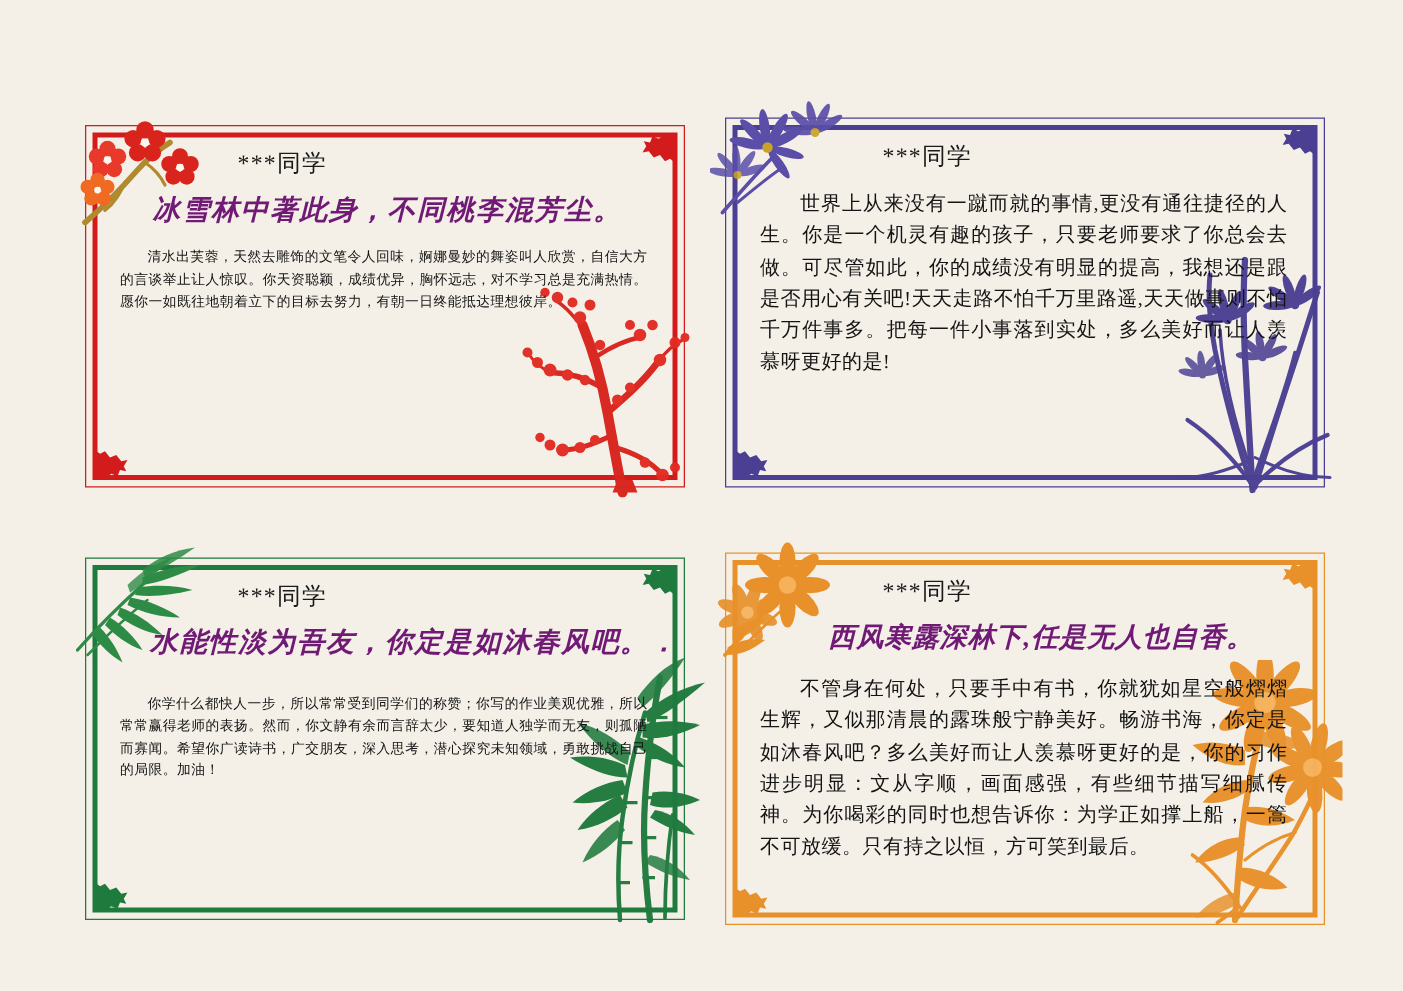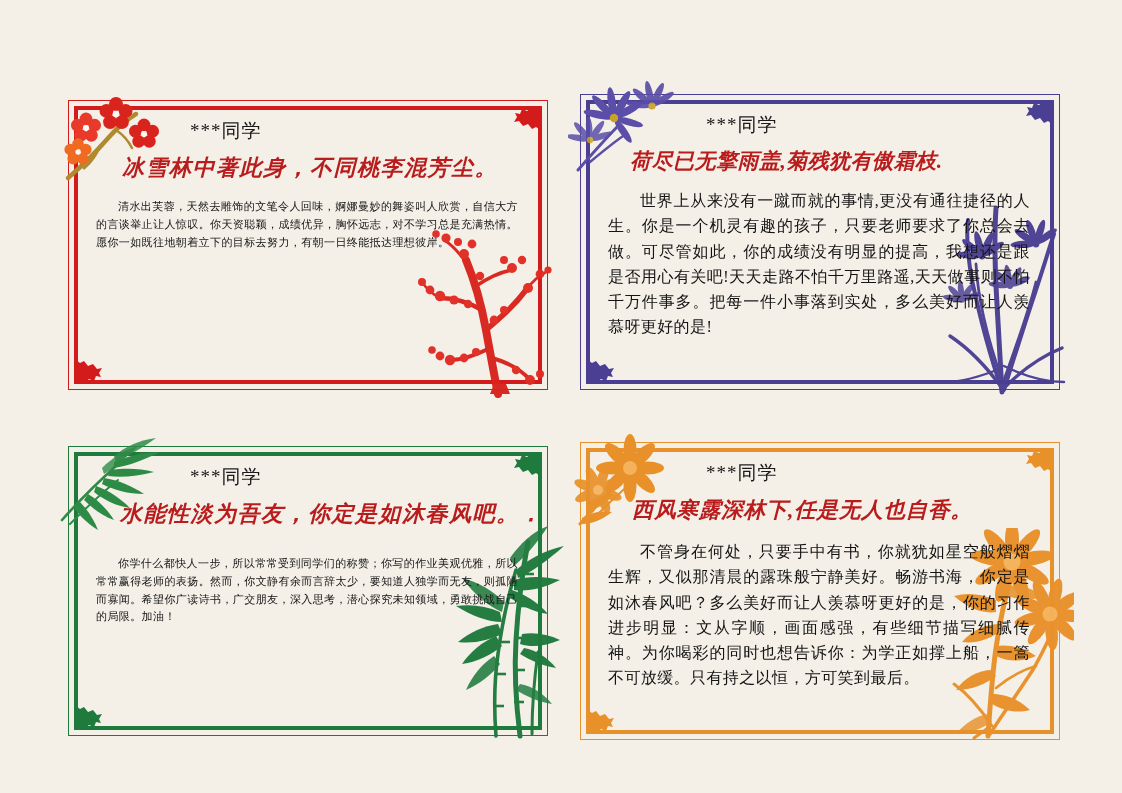--- a/index.html
+++ b/index.html
@@ -68,21 +68,21 @@
     color: #1a1a1a;
     letter-spacing: 1px;
     margin: 4px 0 0 96px;
     white-space: nowrap;
   }
 
   .motto {
     font-size: 22px;
     font-weight: bold;
     font-style: italic;
-    color: #b91c1c;
+    color: #701a75;
     letter-spacing: 1.5px;
     margin: 9px 0 0 28px;
     white-space: nowrap;
     font-family: "Liberation Serif", "DejaVu Serif", serif;
   }
 
   .paragraph {
     font-size: 11px;
     line-height: 1.62;
     color: #141414;
@@ -126,21 +126,21 @@
   
   #card-orchid .salutation { margin-left: 100px; }
   #card-orchid .motto { font-size: 21px; margin-left: 24px; letter-spacing: 0.5px; }
   #card-orchid .paragraph { font-size: 16px; line-height: 1.58; margin-top: 13px; }
 
   #card-bamboo .salutation { margin-left: 96px; }
   #card-bamboo .motto { margin-left: 26px; }
   #card-bamboo .paragraph { margin-top: 26px; }
 
   #card-chrys .salutation { margin-left: 100px; }
-  #card-chrys .motto { font-size: 21.5px; margin-left: 26px; letter-spacing: 0.8px; }
+  #card-chrys .motto { font-size: 21.5px; margin-left: 26px; letter-spacing: 0.8px; text-align: center; }
   #card-chrys .paragraph { font-size: 16px; line-height: 1.58; }
 </style>
 </head>
 <body>
 
 <div id="grid">
 
   <div class="card" id="card-plum">
     <div class="frame-outer"></div>
     <div class="frame-inner"></div>
@@ -350,21 +350,20 @@
             <ellipse cx="0" cy="-10" rx="3" ry="9.5" transform="rotate(-44)"></ellipse>
             <ellipse cx="0" cy="-10" rx="3" ry="9.5" transform="rotate(-80)"></ellipse>
             <circle cx="0" cy="0" r="2.8"></circle>
           </g>
         </g>
       </svg>
     </span>
 
     <div class="card-body">
       <div class="salutation">***同学</div>
-      <div class="motto">荷尽已无擎雨盖,菊残犹有傲霜枝.</div>
       <div class="paragraph">世界上从来没有一蹴而就的事情,更没有通往捷径的人生。你是一个机灵有趣的孩子，只要老师要求了你总会去做。可尽管如此，你的成绩没有明显的提高，我想还是跟是否用心有关吧!天天走路不怕千万里路遥,天天做事则不怕千万件事多。把每一件小事落到实处，多么美好而让人羡慕呀更好的是!</div>
     </div>
   </div>
 
   <div class="card" id="card-bamboo">
     <div class="frame-outer"></div>
     <div class="frame-inner"></div>
 
     <span class="corner tr">
       <svg viewBox="0 0 26 22">

